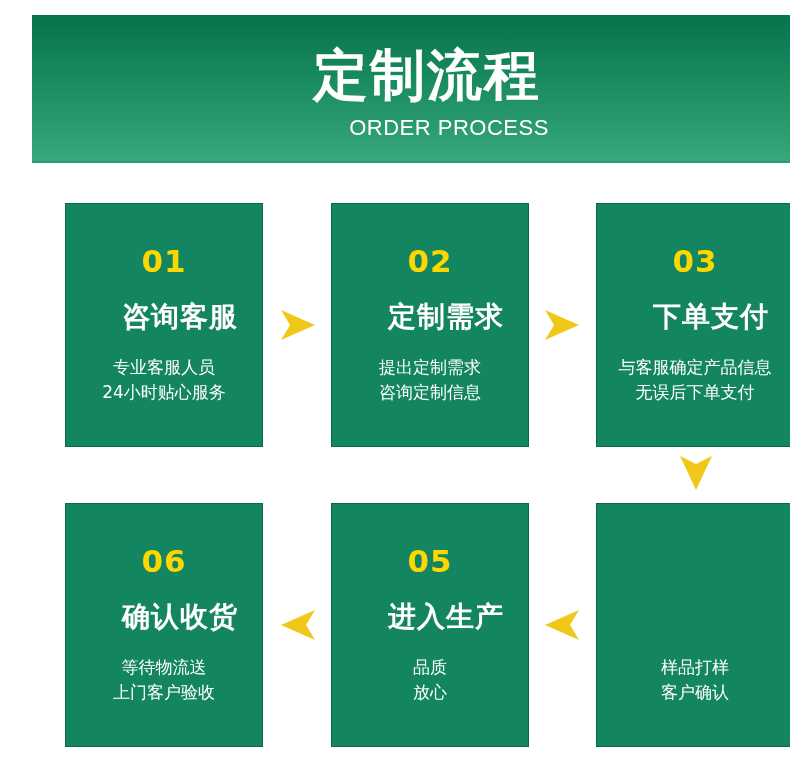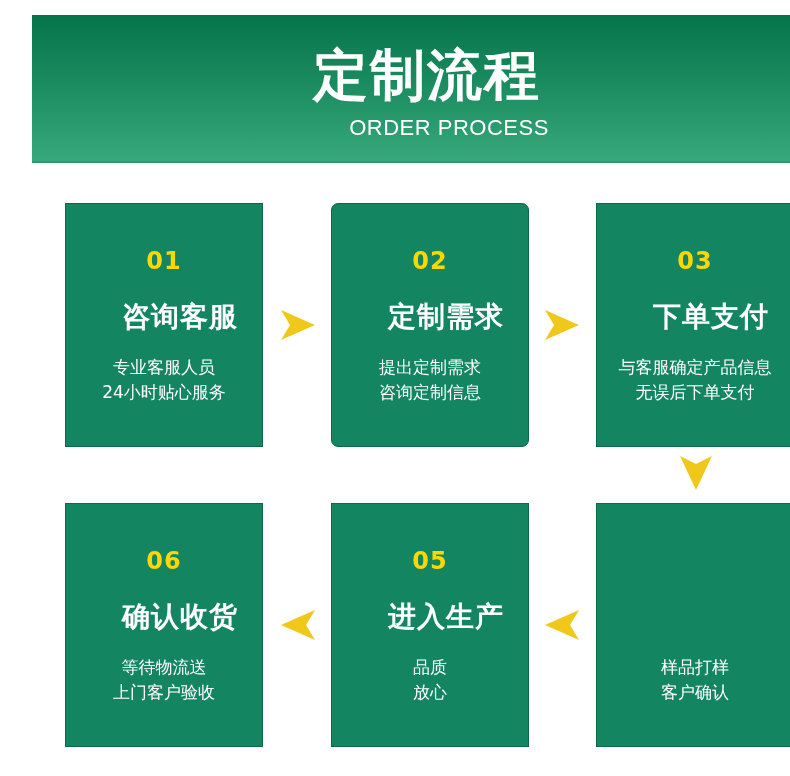--- a/index.html
+++ b/index.html
@@ -28,21 +28,21 @@
   }
 
   .step {
     position: absolute; width: 198px; height: 244px;
     background: #138560; border: 1px solid #0b6a45;
     color: #ffffff; text-align: center;
   }
   .step-num {
     position: absolute; left: 0; right: 0; top: 37px;
     font-family: "DejaVu Sans", sans-serif; font-weight: bold;
-    font-size: 24px; line-height: 40px; color: #fcd800; letter-spacing: 1px;
+    font-size: 31px; line-height: 40px; color: #fcd800; letter-spacing: 1px;
   }
   .step-title {
     position: absolute; left: 0; right: 0; top: 95px;
     font-weight: bold; font-size: 28px; line-height: 36px; color: #ffffff;
     letter-spacing: 1px;
     padding-left: 32px;
   }
   .step-desc {
     position: absolute; left: 0; right: 0; top: 151px;
     font-size: 17px; line-height: 25px; color: #ffffff;
@@ -70,21 +70,21 @@
       <span>24小时贴心服务</span>
     </div>
   </div>
 
   <div class="arrow" style="left:249px; top:308px;">
     <svg viewBox="0 0 34 34">
         <polygon points="0,2 34,17 0,32 9,17" fill="#f0c81a"></polygon>
       </svg>
   </div>
 
-  <div class="step" style="left:299px; top:203px;border-radius:7px;">
+  <div class="step" style="left:299px; top:203px;">
     <div class="step-num">02</div>
     <div class="step-title">定制需求</div>
     <div class="step-desc">
       <span>提出定制需求</span>
       <span>咨询定制信息</span>
     </div>
   </div>
 
   <div class="arrow" style="left:513px; top:308px;">
     <svg viewBox="0 0 34 34">

